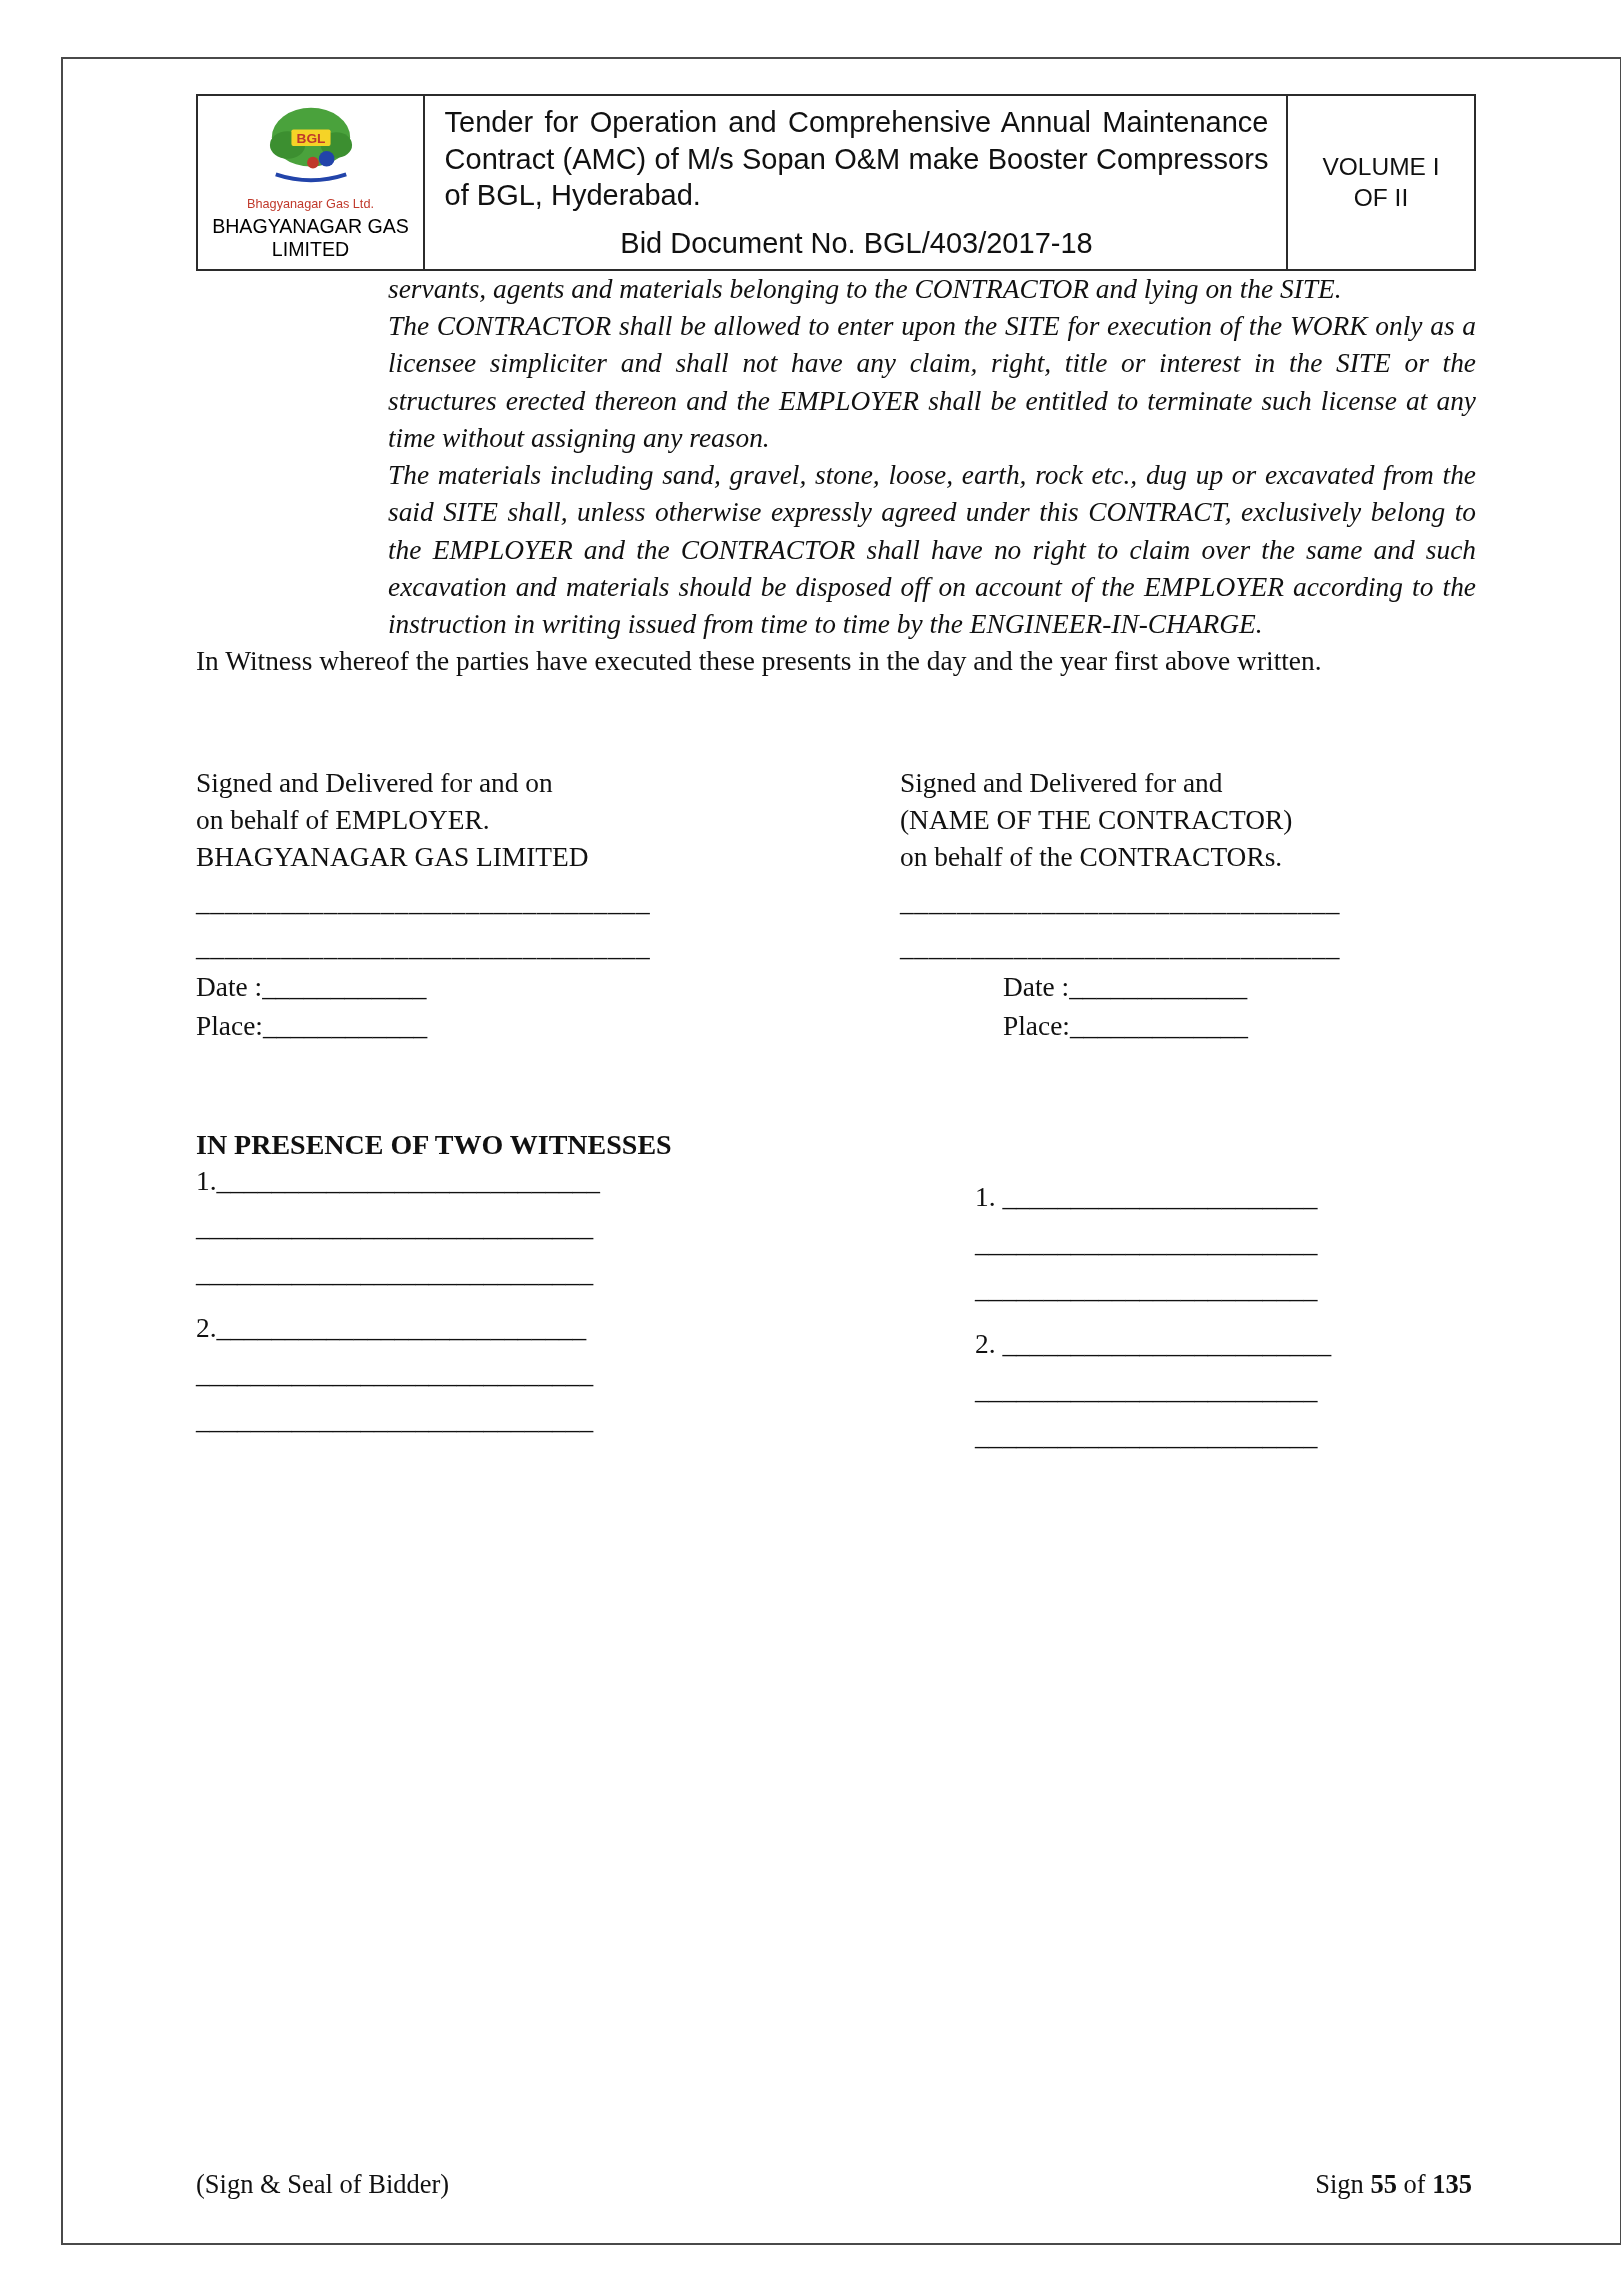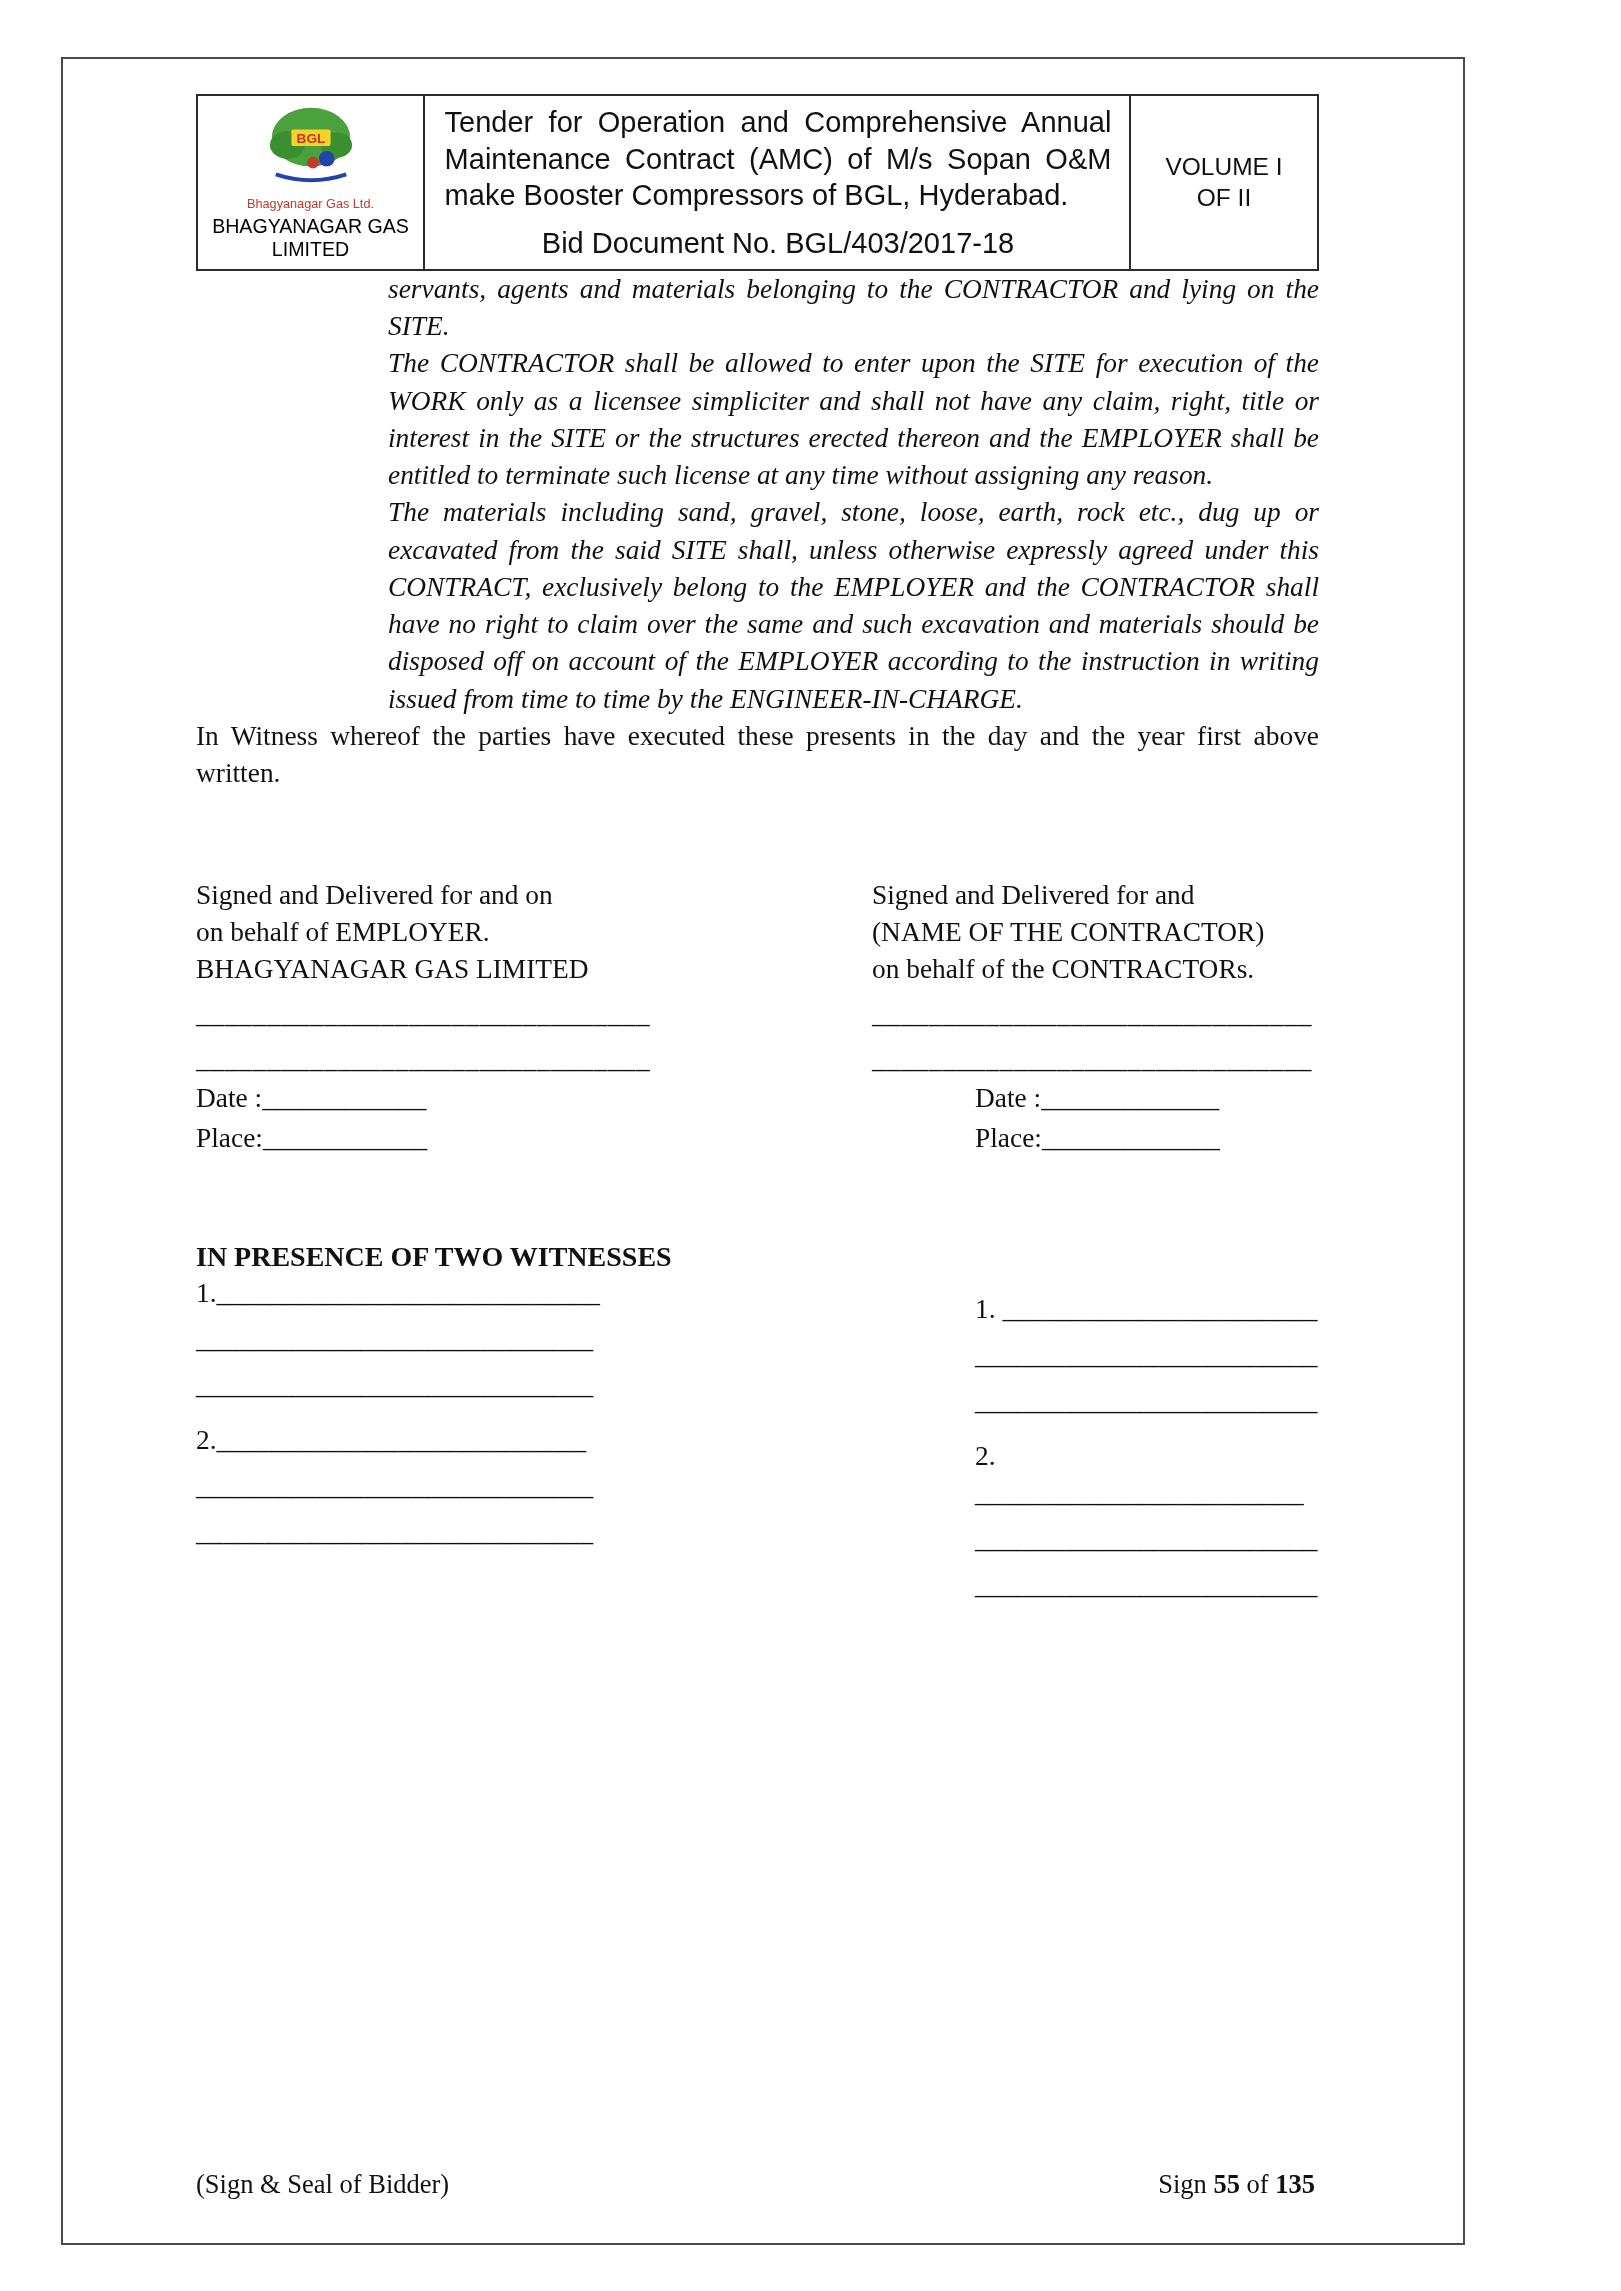--- a/index.html
+++ b/index.html
@@ -5,21 +5,21 @@
   html, body { margin: 0; padding: 0; }
   body {
     width: 1621px; height: 2292px;
     background: #ffffff;
     font-family: "Liberation Serif", serif;
     color: #111;
   }
   .page { position: relative; width: 1621px; height: 2292px; background: #fff; overflow: hidden; }
   .border-frame {
     position: absolute; left: 61px; top: 57px;
-    width: 1404px; height: 2188px;
+    width: 1561px; height: 2188px;
     border: 2px solid #4a4a4a;
     box-sizing: border-box;
   }
   .content { position: absolute; left: 133px; top: 35px; right: 144px; }
 
   
   .header-table { display: flex; align-items: stretch; }
   .cell { border: 2px solid #2b2b2b; box-sizing: border-box; background: #fff; }
   .logo-cell {
     width: 229px; display: flex; flex-direction: column;
@@ -44,21 +44,21 @@
 
   
   .indent-block { margin-left: 192px; font-style: italic; }
   p.doc { margin: 0; font-size: 27.4px; line-height: 1.36; text-align: justify; }
   .para1 { margin-top: 29px; }
   .para2 { margin-top: 39px; }
   .para3 { margin-top: 0; }
   .witness-intro { margin-top: 116px; font-size: 27.4px; line-height: 1.36; text-align: justify; }
 
   
-  .sig-grid { display: grid; grid-template-columns: 617px 1fr; margin-top: 84px; }
+  .sig-grid { display: grid; grid-template-columns: 617px 1fr; margin-top: 84px; gap: 28px; }
   .sig-col { font-size: 27.4px; line-height: 1.36; }
   .sig-col.right { padding-left: 59px; }
   .sig-line { margin-top: 7.8px; letter-spacing: 0.5px; }
   .sig-col.right .dateplace { margin-left: 103px; }
   .dateplace { margin-top: 2px; }
 
   
   .wit-heading { margin-top: 84px; font-size: 28px; font-weight: bold; }
   .wit-grid { display: grid; grid-template-columns: 617px 1fr; margin-top: 2px; }
   .wit-col { font-size: 27.4px; line-height: 1.36; }

